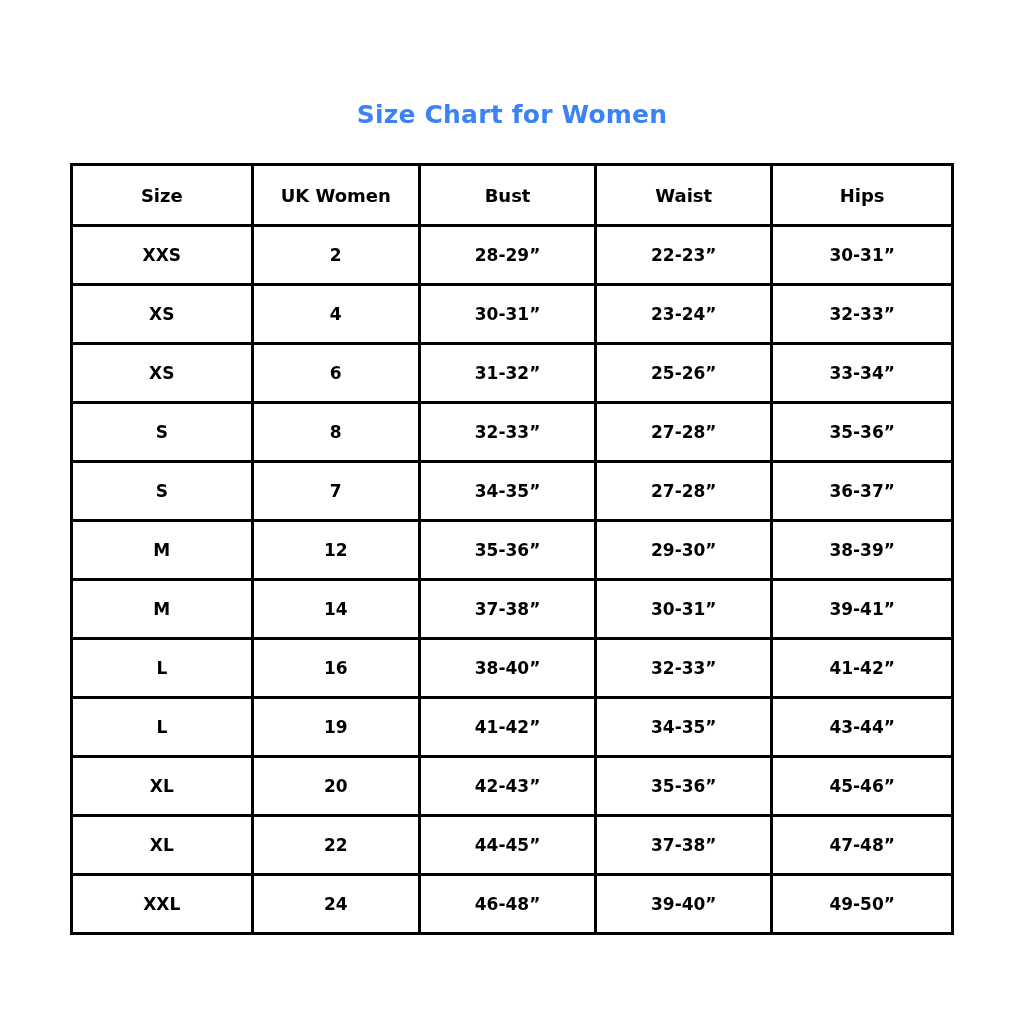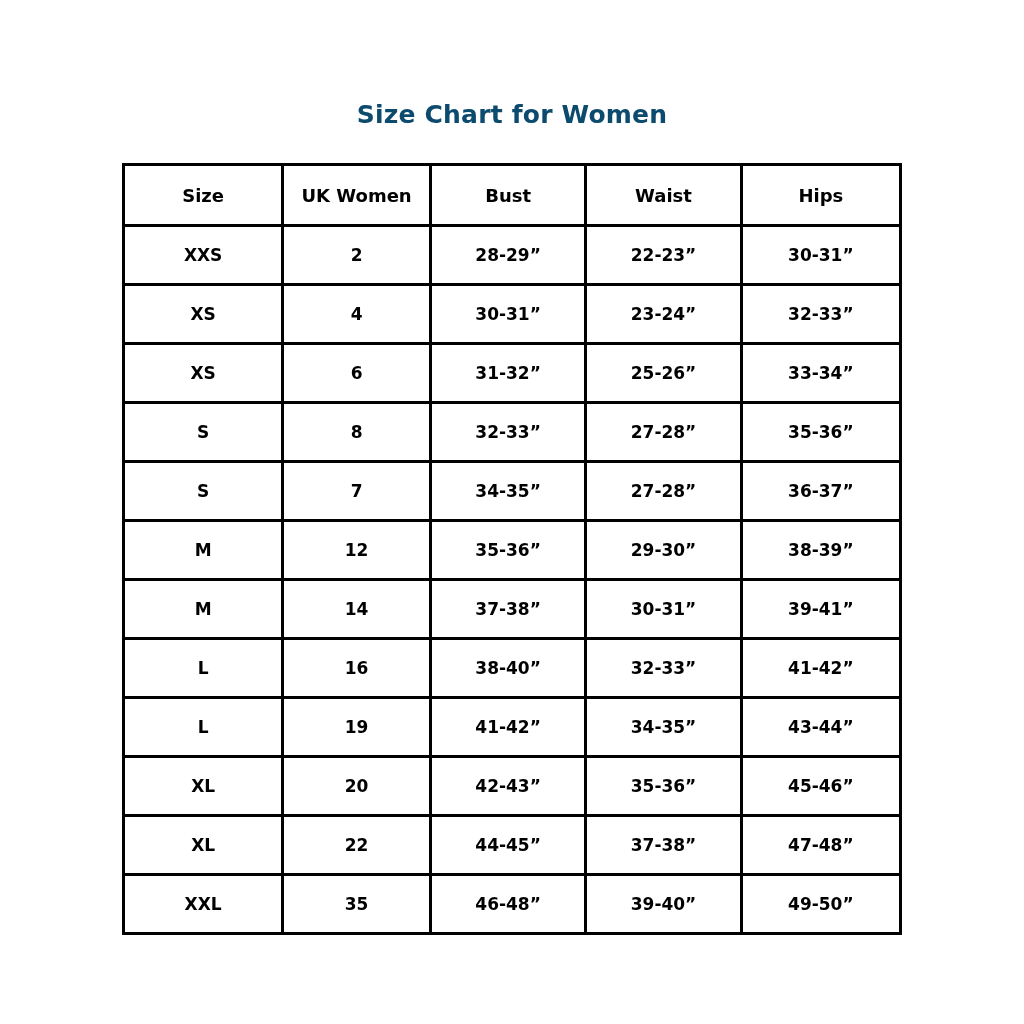--- a/index.html
+++ b/index.html
@@ -22,25 +22,25 @@
     display: flex;
     flex-direction: column;
     align-items: center;
   }
   .chart-title {
     margin-top: 100px;
     font-size: 25px;
     font-weight: bold;
     letter-spacing: 0.2px;
     text-align: center;
-    color: #0c4a6e;
+    color: #3b82f6;
   }
   .table-wrap {
     margin-top: 34px;
-    width: 780px;
+    width: 884px;
   }
   table.size-table {
     border-collapse: collapse;
     width: 100%;
     table-layout: fixed;
   }
   table.size-table th,
   table.size-table td {
     border: 3px solid #000000;
     height: 56px;
@@ -158,21 +158,21 @@
         </tr>
         <tr>
           <td>XL</td>
           <td>22</td>
           <td>44-45”</td>
           <td>37-38”</td>
           <td>47-48”</td>
         </tr>
         <tr>
           <td>XXL</td>
-          <td>35</td>
+          <td>24</td>
           <td>46-48”</td>
           <td>39-40”</td>
           <td>49-50”</td>
         </tr>
       </tbody>
     </table>
   </div>
 </div>
 
 </body></html>

